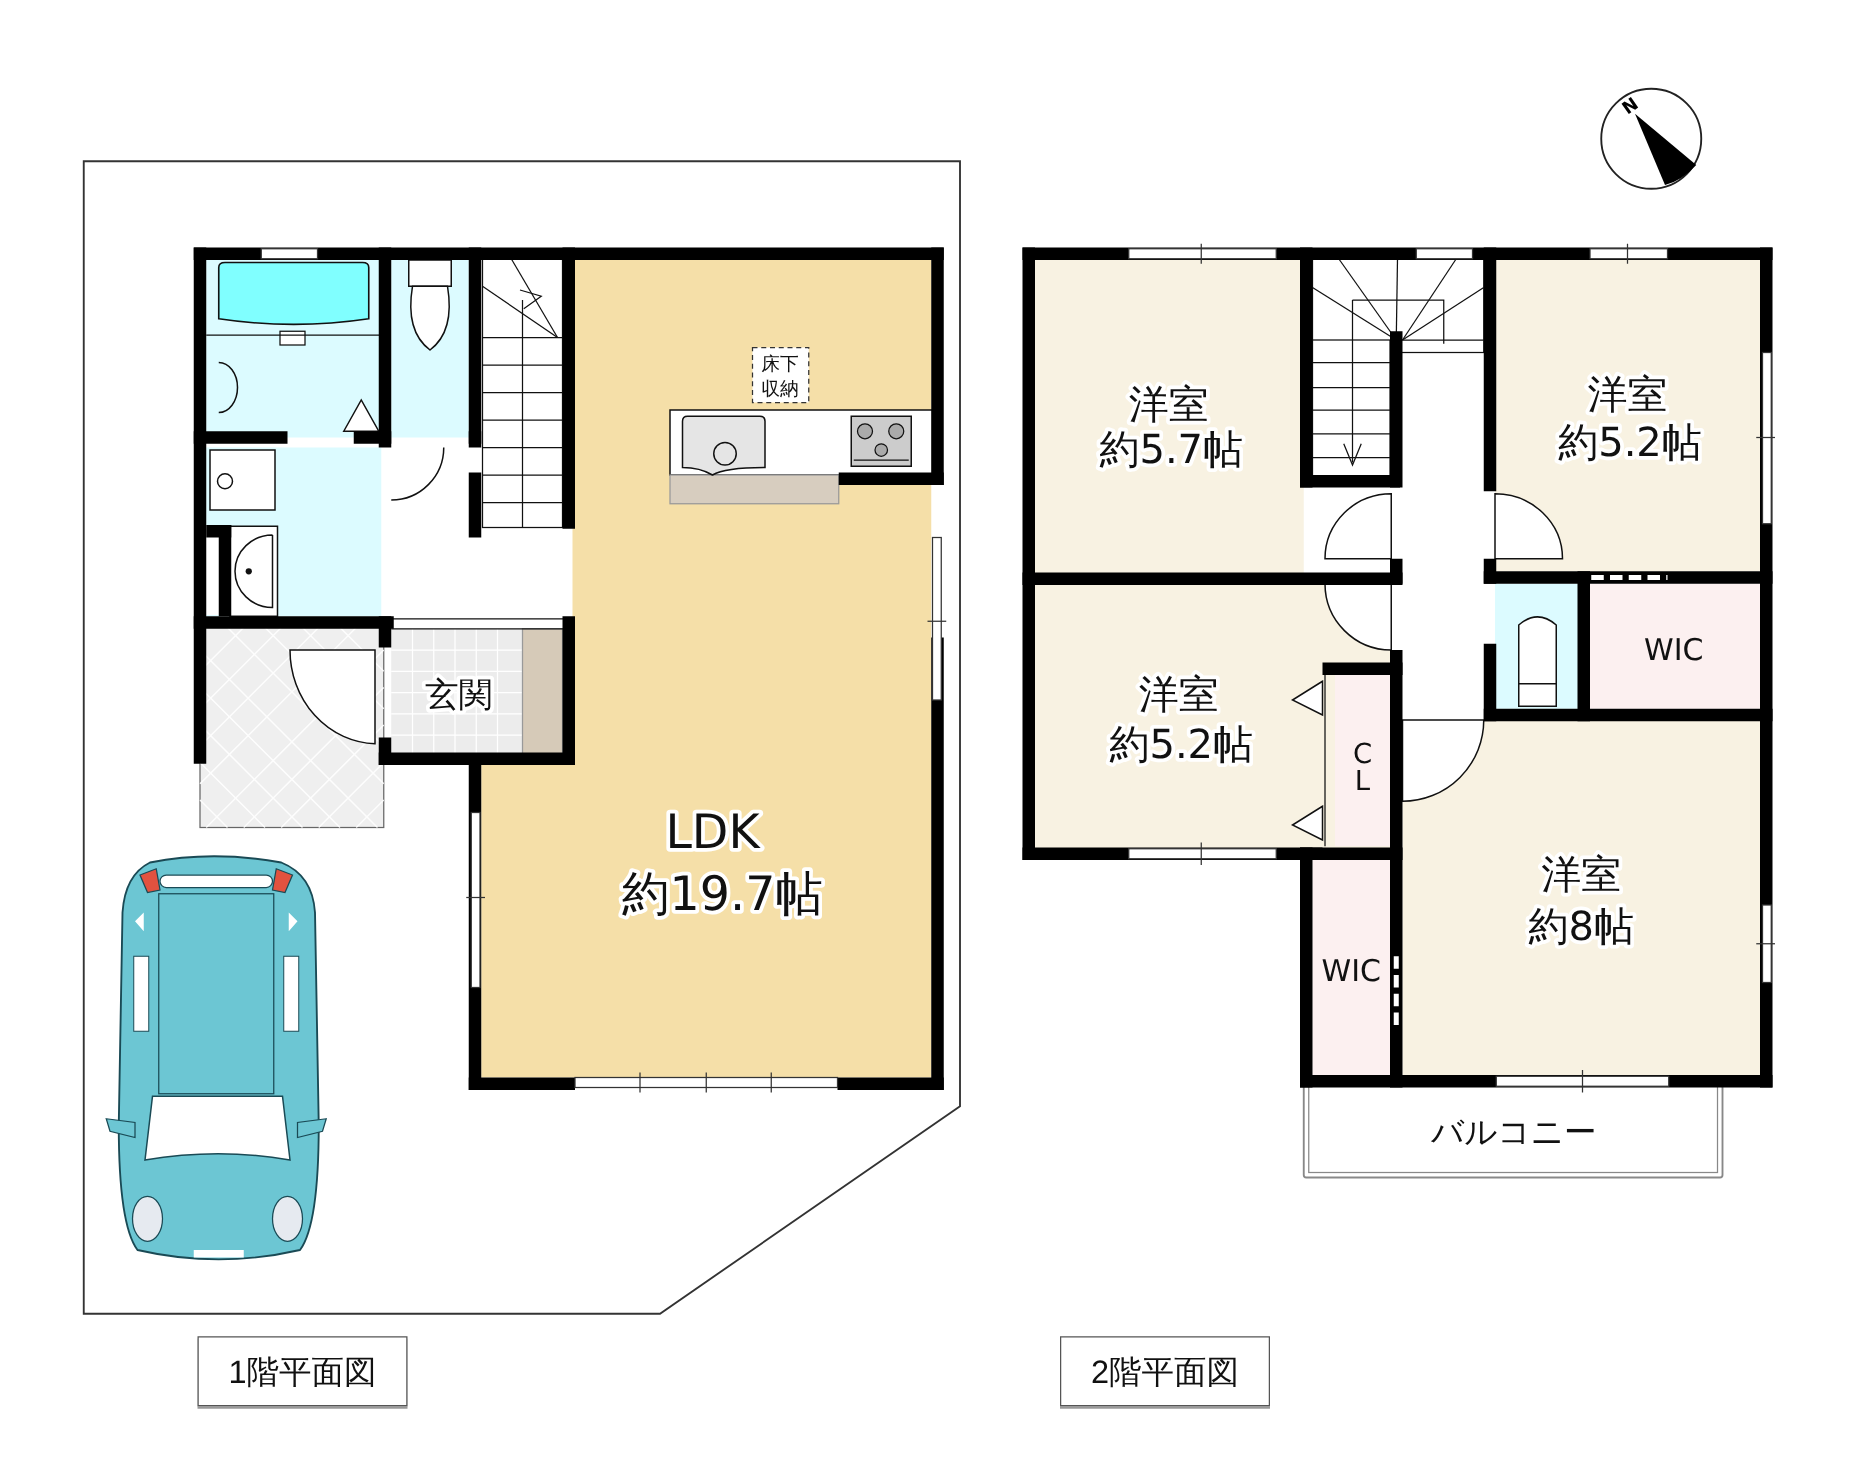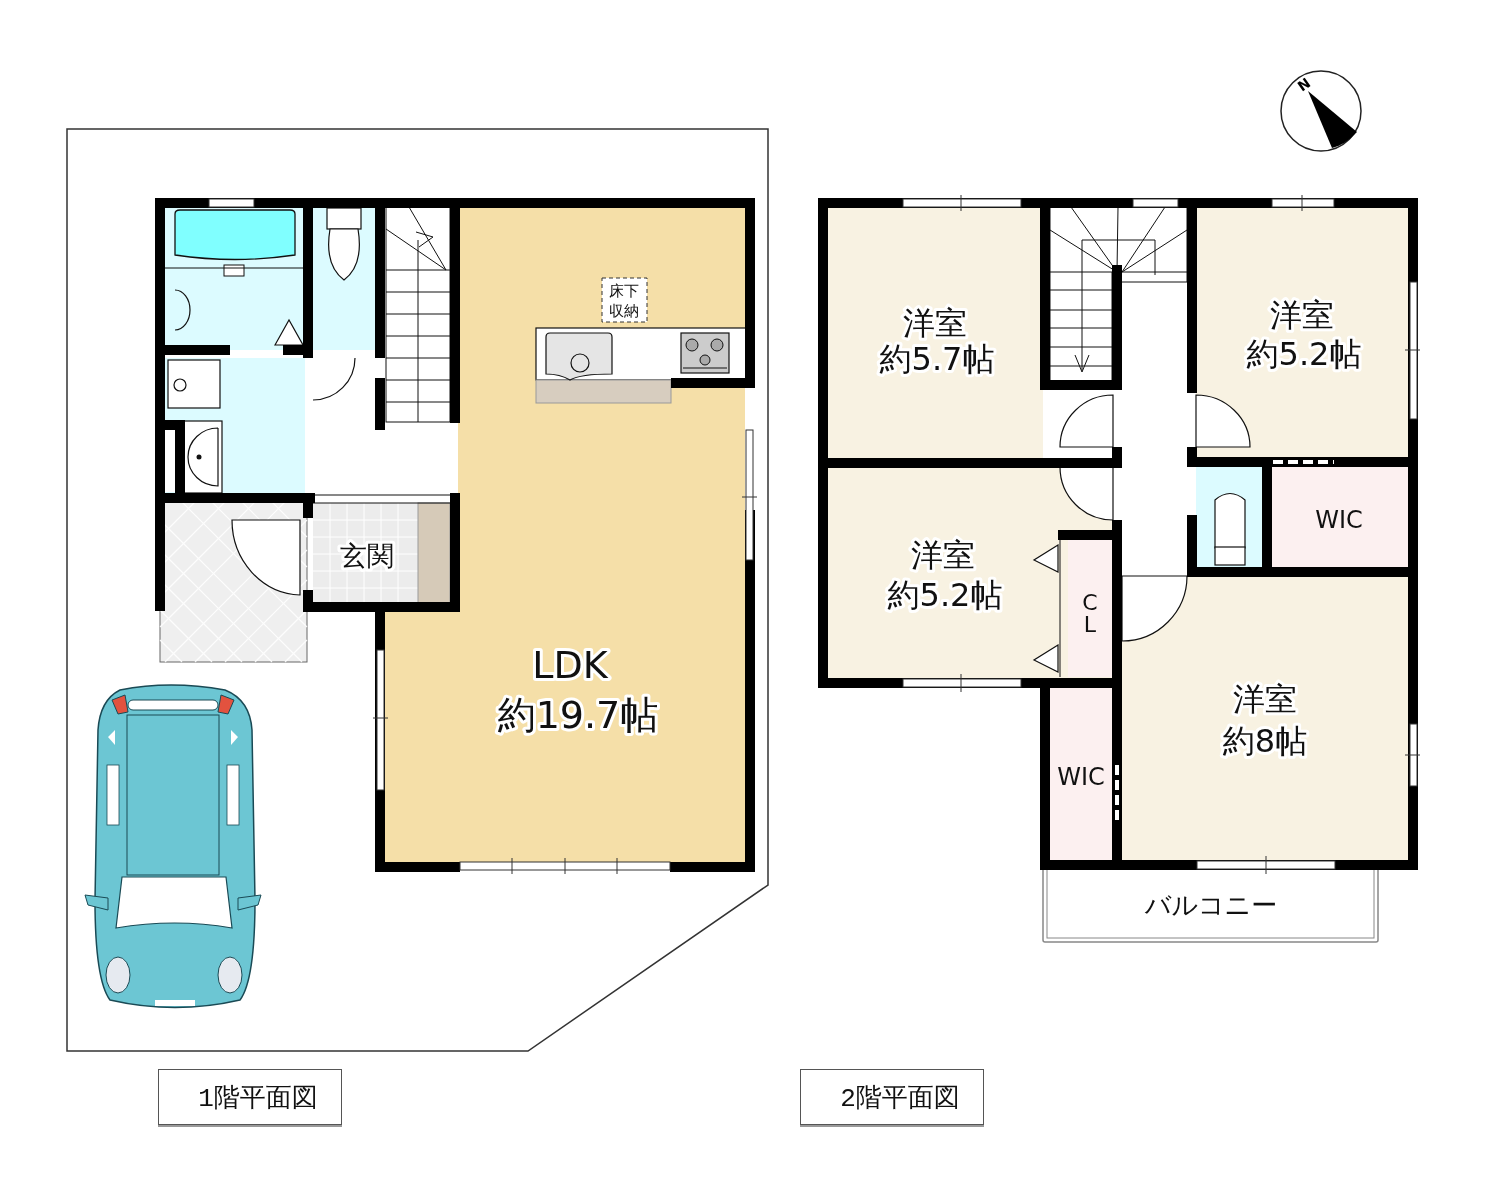--- a/index.html
+++ b/index.html
@@ -3,22 +3,22 @@
 <meta charset="utf-8">
 <style>
   html, body { margin:0; padding:0; background:#ffffff; }
   body { width:1489px; height:1179px; position:relative; overflow:hidden;
          font-family: "DejaVu Sans", "Liberation Sans", sans-serif; }
   svg { position:absolute; left:0; top:0; }
   .room-label { font-family: "DejaVu Sans", "Liberation Sans", sans-serif; fill:#111;
                 paint-order: stroke; stroke:#ffffff; stroke-width:6px; stroke-linejoin:round; }
   .small-label { font-family: "DejaVu Sans", "Liberation Sans", sans-serif; fill:#111; }
   .floor-caption { position:absolute; border:1px solid #555; background:#fff;
-                   box-shadow: 0 2px 0 #999; font-family:Liberation Mono, monospace;
-                   font-size:26px; color:#111; display:flex; align-items:center; justify-content:center;padding-left:16px; }
+                   box-shadow: 0 2px 0 #999; font-family:Liberation Sans, sans-serif;
+                   font-size:26px; color:#111; display:flex; align-items:center; justify-content:center; }
 </style>
 </head>
 <body>
 
 <svg width="1489" height="1179" viewBox="0 0 1489 1179">
 
   <polygon points="67,129 768,129 768,885 528,1051 67,1051" fill="none" stroke="#333" stroke-width="1.5"></polygon>
 
   <rect x="160" y="500" width="147" height="162" fill="#efefef" stroke="#666" stroke-width="1"></rect>
   <g stroke="#ffffff" stroke-width="1.2" opacity="0.9">
@@ -258,13 +258,13 @@
   <text class="room-label" x="1265" y="752" font-size="32" text-anchor="middle">約8帖</text>
 
   <text class="small-label" x="1090" y="610" font-size="22" text-anchor="middle">C</text>
   <text class="small-label" x="1090" y="632" font-size="22" text-anchor="middle">L</text>
   <text class="small-label" x="1339" y="528" font-size="24" text-anchor="middle">WIC</text>
   <text class="small-label" x="1081" y="785" font-size="24" text-anchor="middle">WIC</text>
   <text class="small-label" x="1211" y="914" font-size="26" text-anchor="middle">バルコニー</text>
 </svg>
 
 <div class="floor-caption" style="left:158px; top:1069px; width:166px; height:54px;">1階平面図</div>
-<div class="floor-caption" style="left:800px; top:1069px; width:166px; height:54px;text-align:right;">2階平面図</div>
+<div class="floor-caption" style="left:848px; top:1069px; width:166px; height:54px;text-align:right;">2階平面図</div>
 
 </body></html>

